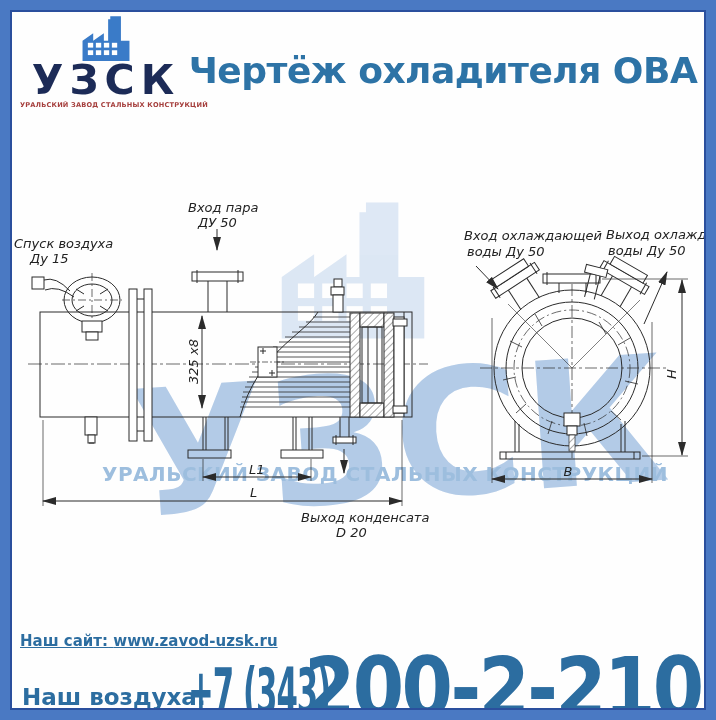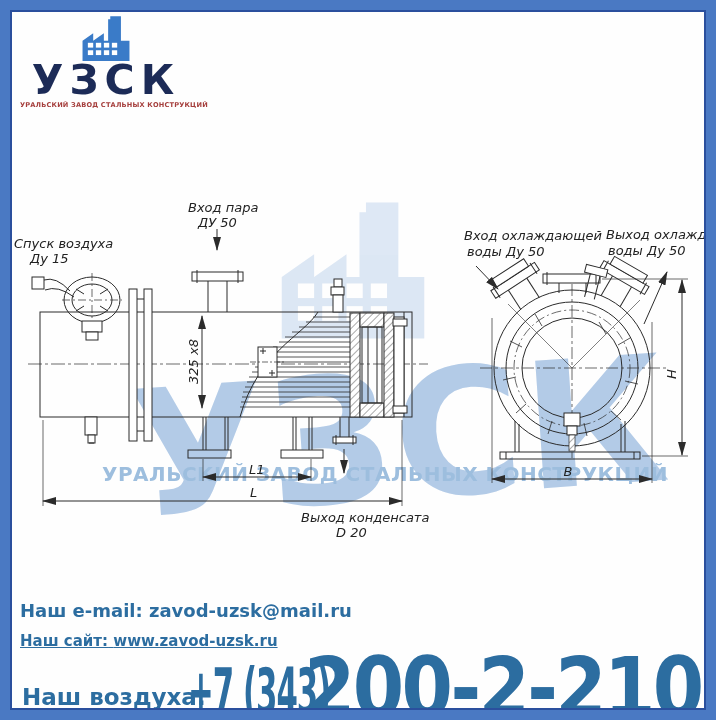--- a/index.html
+++ b/index.html
@@ -319,25 +319,22 @@
         <rect x="16" y="68" width="10" height="9"></rect>
           <rect x="31" y="68" width="10" height="9"></rect>
         <rect x="46" y="68" width="10" height="9"></rect>
           <rect x="61" y="68" width="10" height="9"></rect>
       </g>
     </svg>
     <div class="logo-abbr">УЗСК</div>
     <div class="logo-slogan">УРАЛЬСКИЙ ЗАВОД СТАЛЬНЫХ КОНСТРУКЦИЙ</div>
   </div>
 
-
-  <div class="abs contact email-line">
-    <span>Наш e-mail:</span>
-    <span>zavod-uzsk@mail.ru</span>
-  </div>
+  <div class="abs page-title">Чертёж охладителя ОВА</div>
+
   <div class="abs contact site-line">
     <span>Наш сайт:</span>
     <span>www.zavod-uzsk.ru</span>
   </div>
   <div class="abs contact phone-label">Наш воздуха:</div>
   <div class="abs contact phone-code">+7 (343)</div>
   <div class="abs contact phone-number">200-2-210</div>
 
   <div class="frame"></div>
   <div class="frame-inner"></div>

